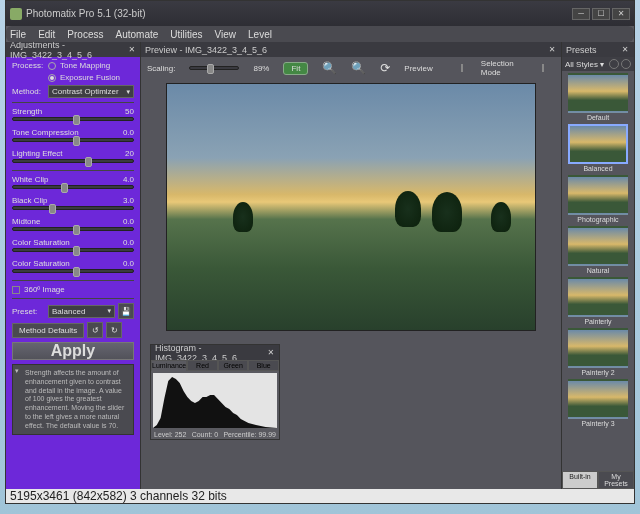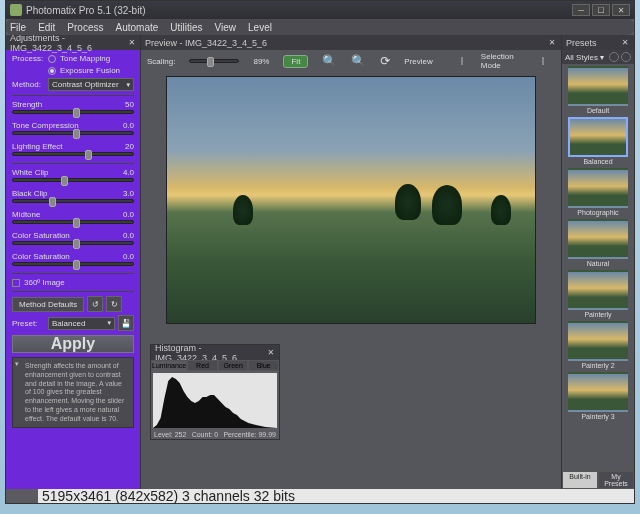--- a/index.html
+++ b/index.html
@@ -1,18 +1,18 @@
 <!DOCTYPE html>
 <html><head>
 <meta charset="utf-8">
 <style>
   * { margin: 0; padding: 0; box-sizing: border-box; font-family: "Segoe UI", Tahoma, sans-serif; }
   body { width: 640px; height: 514px; background: linear-gradient(#b8d4e8, #a0c4d8); overflow: hidden; position: relative; }
   .window { position: absolute; top: 0; left: 5px; right: 5px; bottom: 10px; background: #5a5a60; border: 1px solid #333; display: flex; flex-direction: column; font-size: 9px; color: #ddd; }
-  .titlebar { height: 18px; background: linear-gradient(#3a3a42,#2e2e34); display: flex; align-items: center; padding: 0 4px; color: #ccc; font-size: 10px; }
+  .titlebar { height: 25px; background: linear-gradient(#3a3a42,#2e2e34); display: flex; align-items: center; padding: 0 4px; color: #ccc; font-size: 10px; }
   .titlebar .winbtns { margin-left: auto; display: flex; gap: 2px; }
   .winbtns span { width: 18px; height: 12px; background: #444; border: 1px solid #666; display: inline-flex; align-items: center; justify-content: center; font-size: 8px; }
   .menubar { height: 16px; background: #4a4a50; display: flex; align-items: center; padding: 0 4px; gap: 12px; font-size: 10px; color: #ddd; border-radius: 6px; }
   .menubar span { cursor: default; }
   .content { flex: 1; display: flex; overflow: hidden; }
   .panel-header { height: 15px; background: #3a3a40; display: flex; align-items: center; padding: 0 4px; font-size: 9px; color: #ccc; }
   .panel-header .closebtn { margin-left: auto; width: 10px; height: 10px; display: inline-flex; align-items: center; justify-content: center; font-size: 8px; }
   .adjust { width: 135px; background: #6d28d9; display: flex; flex-direction: column; border-right: 1px solid #333; }
   .adjust-body { padding: 4px 6px; font-size: 8px; color: #ddd; }
   .row { display: flex; align-items: center; margin-bottom: 3px; }
@@ -50,21 +50,21 @@
   .presets { width: 72px; background: #55555c; display: flex; flex-direction: column; }
   .presets-hdr { height: 14px; background: #3e3e44; display:flex; align-items:center; padding:0 3px; font-size:8px;}
   .presets-hdr .icon { margin-left:auto; width:10px; height:10px; border:1px solid #777; border-radius:50%;}
   .presets-list { flex: 1; overflow: hidden; padding: 2px; }
   .preset-item { margin-bottom: 3px; text-align: center; font-size: 7px; }
   .preset-thumb { width: 60px; height: 40px; background: linear-gradient(#6b8aa8 0%, #d8b86a 45%, #3a5838 70%); border: 2px solid transparent; margin: 0 auto 1px; }
   .preset-item.sel .preset-thumb { border-color: #88aaff; }
   .preset-tabs { display: flex; font-size: 7px; }
   .preset-tabs span { flex:1; text-align:center; padding:1px 0; border:1px solid #555; background:#4a4a50;}
   .preset-tabs span.on { background:#ccc; color:#222;}
-  .statusbar { height: 14px; background: #e8e8e8; color: #222; font-size: 14px; display: flex; align-items: center; padding: 0 4px; margin-left: 32px; }
+  .statusbar { height: 14px; background: #e8e8e8; color: #222; font-size: 12px; display: flex; align-items: center; padding: 0 4px; }
   svg polygon { fill:#111; }
 </style>
 </head>
 <body>
 
 <div class="window">
   <div class="titlebar">
     <span style="width:12px;height:12px;background:#8a6;border-radius:2px;margin-right:4px;"></span>
     <span>Photomatix Pro 5.1 (32-bit)</span>
     <div class="winbtns">
@@ -183,32 +183,32 @@
                 <div class="thumb" style="left:50%"></div>
               </div>
             </div>
           </div>
         <div class="sep"></div>
         <div class="row">
           <span class="checkbox"></span>
           <span>360º Image</span>
         </div>
         <div class="sep"></div>
-        <div class="row" style="gap:3px;">
-          <span class="btn">Method Defaults</span>
-          <span class="icon-btn">↺</span>
-          <span class="icon-btn">↻</span>
-        </div>
         <div class="row" style="margin-top:3px;">
           <span class="lbl">Preset:</span>
           <div class="select">
             <span>Balanced</span>
             <span class="drop">▾</span>
           </div>
           <span class="icon-btn" style="margin-left:3px;">💾</span>
+        </div>
+        <div class="row" style="gap:3px;">
+          <span class="btn">Method Defaults</span>
+          <span class="icon-btn">↺</span>
+          <span class="icon-btn">↻</span>
         </div>
         <div class="apply">
             <span>Apply</span>
           </div>
         <div class="helpbox">
           <span class="arrow">▾</span>
           <span style="display:block;padding-left:8px;">Strength affects the amount of enhancement given to contrast and detail in the image. A value of 100 gives the greatest enhancement. Moving the slider to the left gives a more natural effect. The default value is 70.</span>
         </div>
       </div>
     </div>

